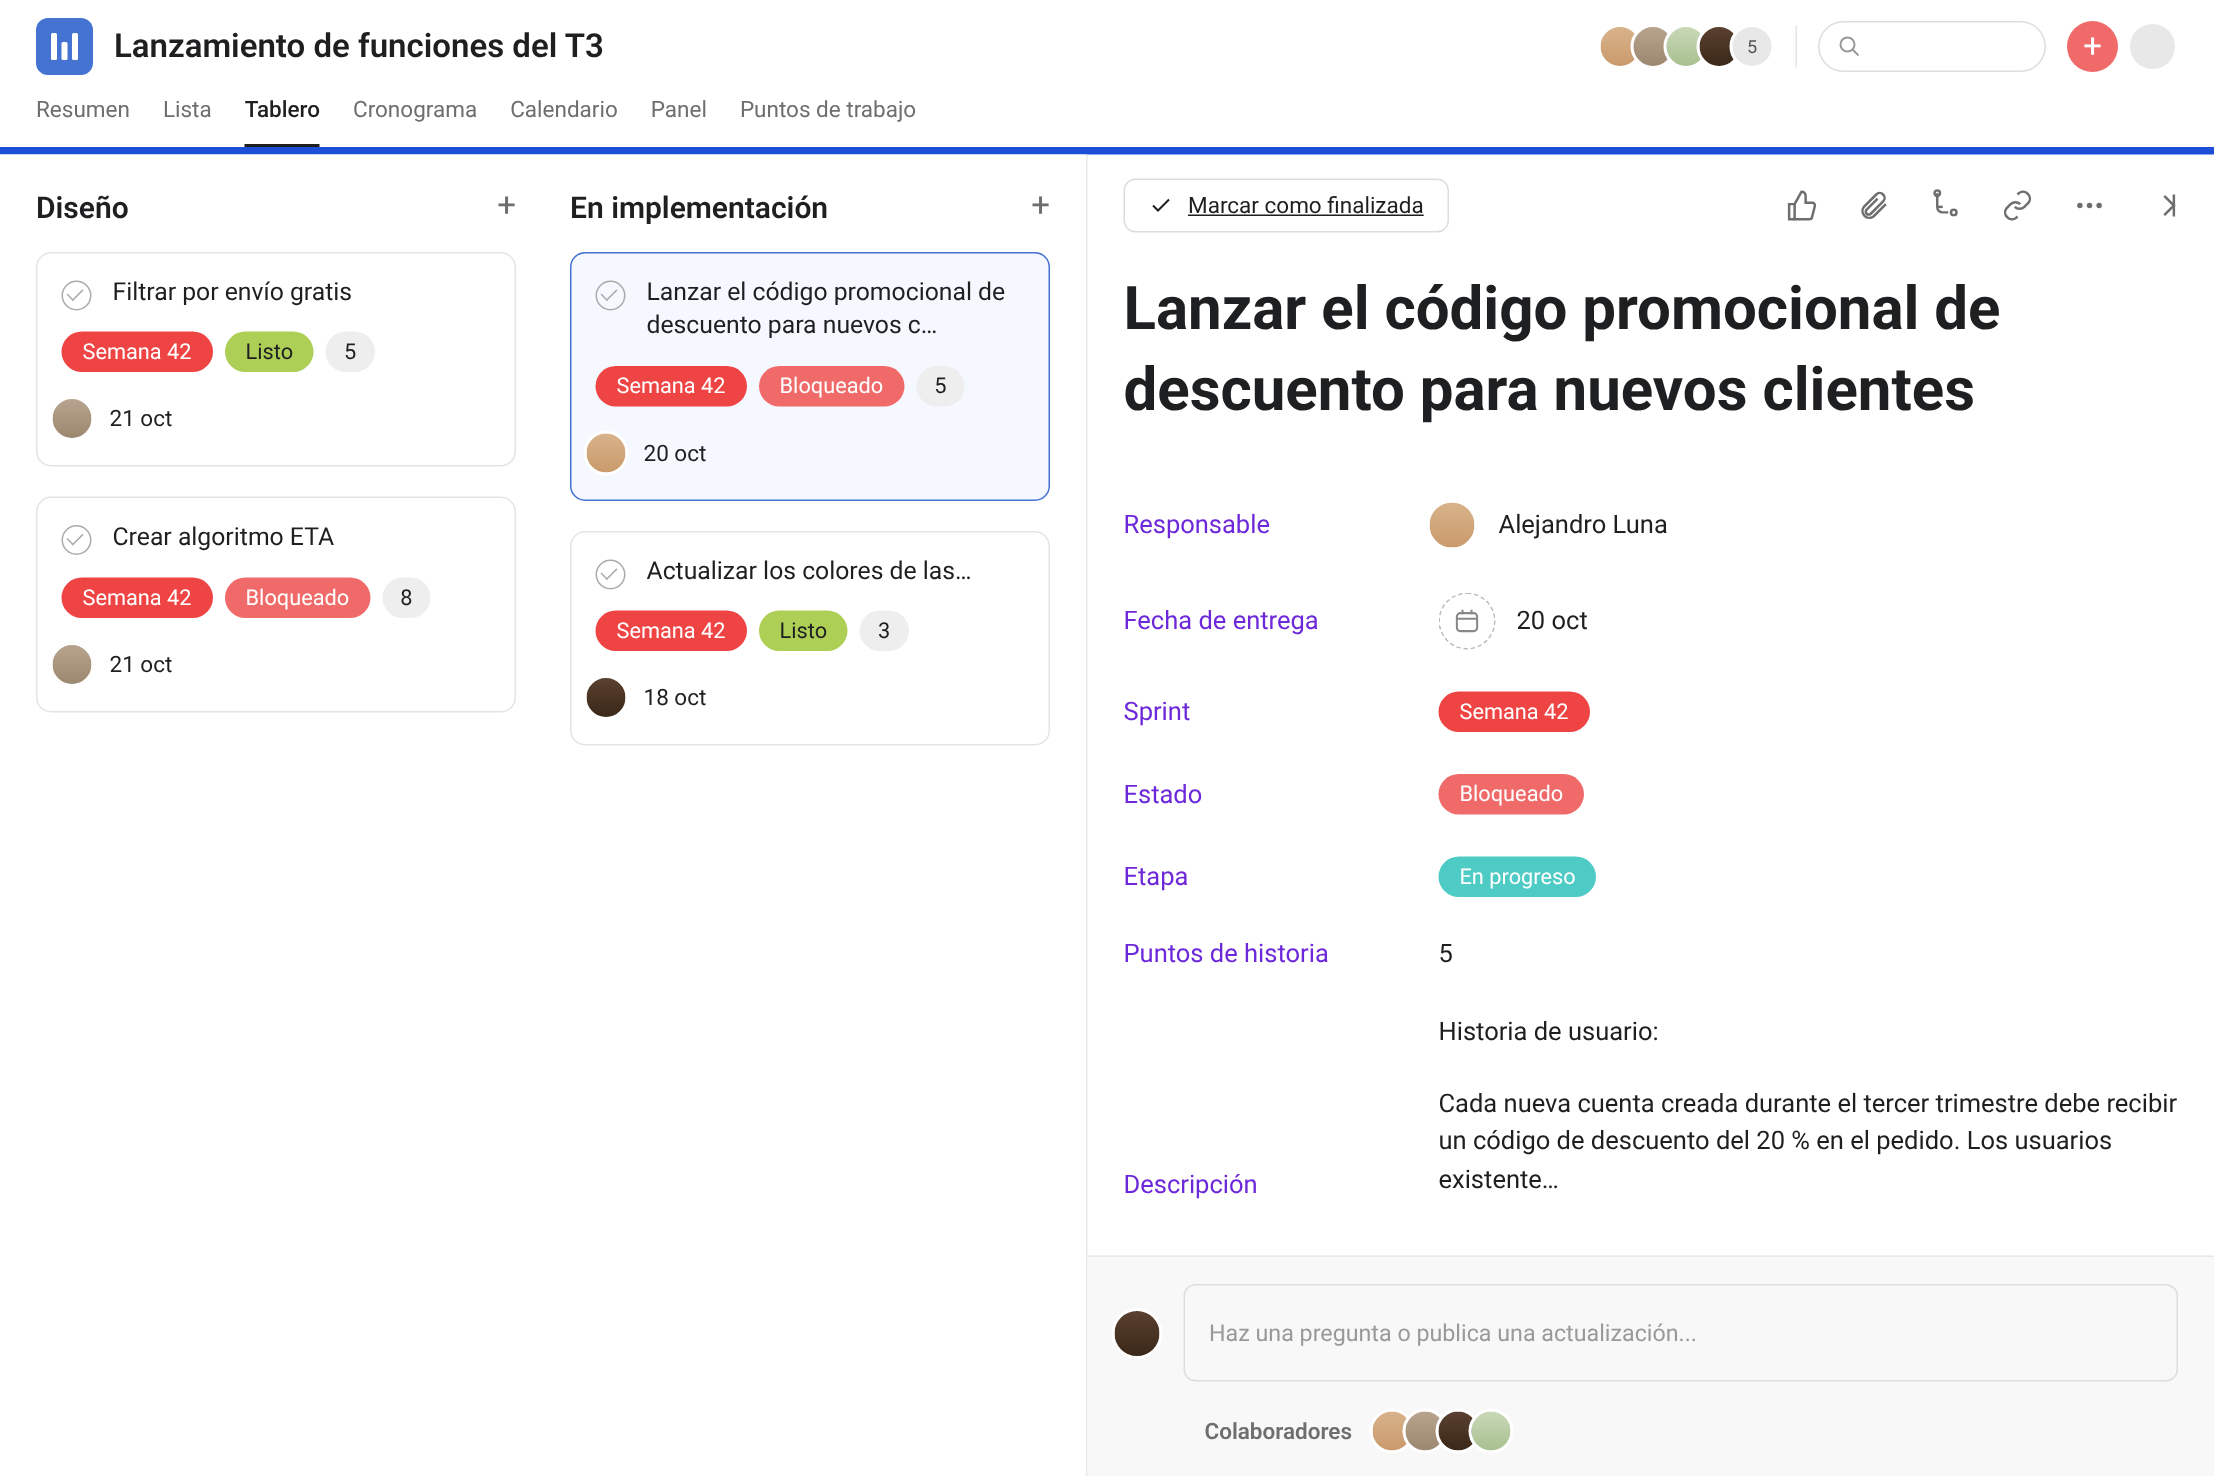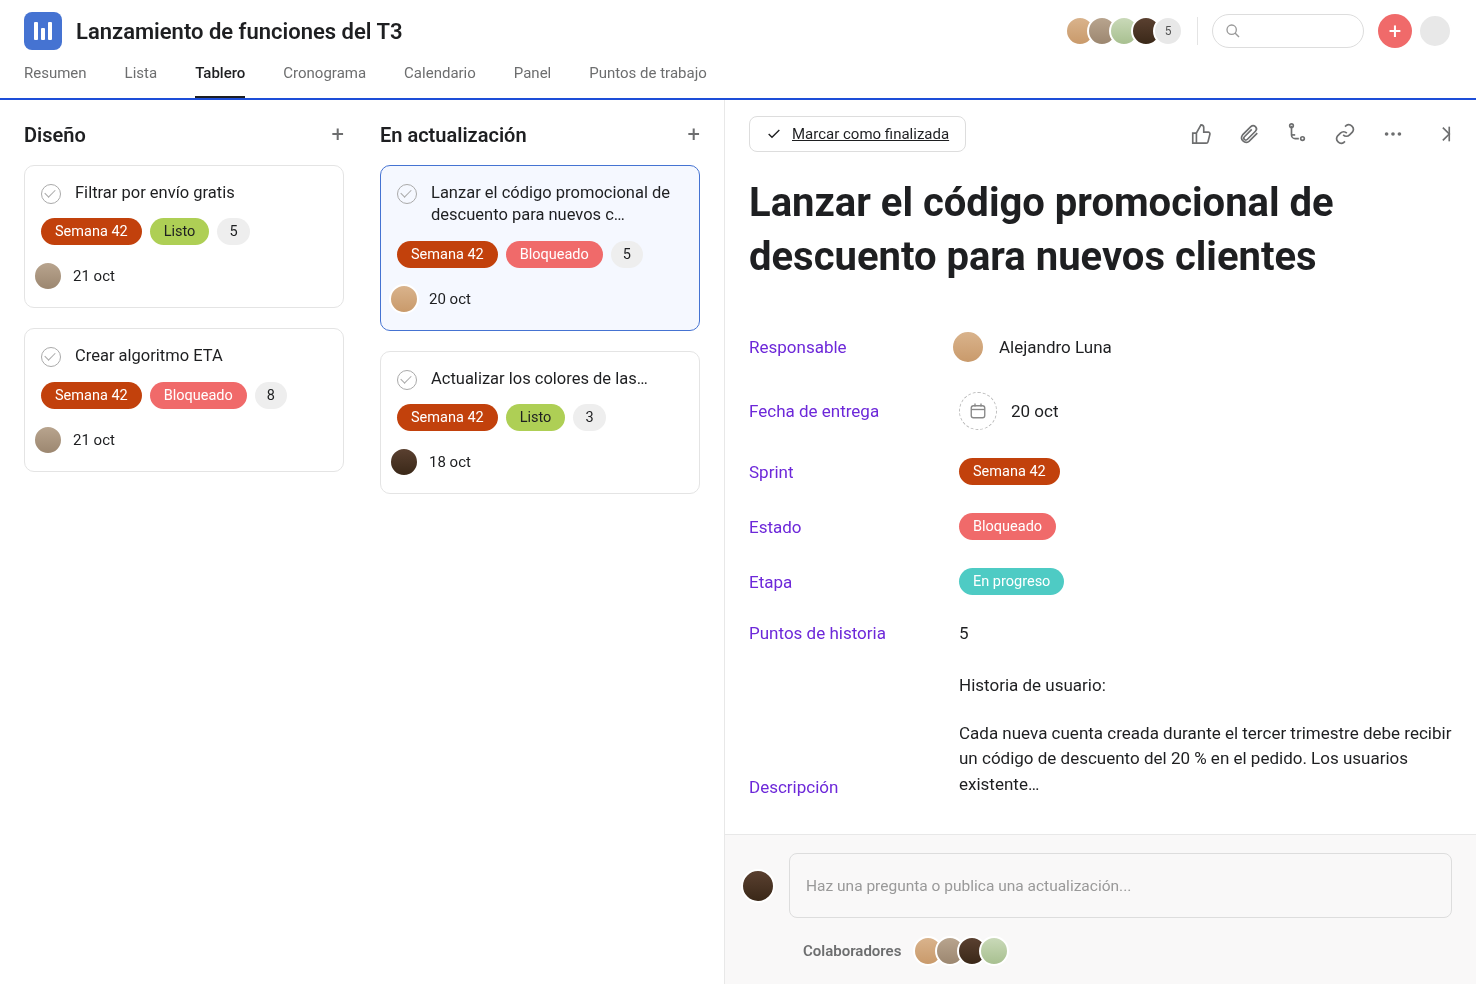--- a/index.html
+++ b/index.html
@@ -10,39 +10,39 @@
 .logo span:nth-child(2){ height:12px; margin-top:6px;}
 .project-title { font-size: 22px; font-weight: 600; }
 .header-right { margin-left: auto; display: flex; align-items: center; gap: 14px; }
 .avatars { display: flex; align-items: center; }
 .avatar { width: 30px; height: 30px; border-radius: 50%; border: 2px solid #fff; margin-left: -8px; background: #e8e8e8; display:flex; align-items:center; justify-content:center; font-size:12px; color:#555; overflow:hidden;}
 .avatar.big { width:34px; height:34px; }
 .avatar.a1{background:linear-gradient(#d9b38c,#c99a6b);} .avatar.a2{background:linear-gradient(#b8a48e,#9c8770);} .avatar.a3{background:linear-gradient(#c9d9b8,#a8c090);} .avatar.a4{background:linear-gradient(#5a4030,#3a2818);color:#fff;}
 .divider { width:1px; height:28px; background:#e4e4e4; }
 .search { width: 152px; height: 34px; border: 1px solid #ddd; border-radius: 17px; display:flex; align-items:center; padding: 0 12px; color:#999;}
 .add-btn { width: 34px; height: 34px; border-radius: 50%; background: #f06a6a; color: #fff; display:flex; align-items:center; justify-content:center; font-size:22px; cursor:pointer;}
-.tabs { display:flex; gap: 38px; padding: 14px 24px 0 24px; border-bottom: 2px solid #1d4ed8; }
+.tabs { display:flex; gap: 22px; padding: 14px 24px 0 24px; border-bottom: 5px solid #1d4ed8; }
 .tab { padding-bottom: 14px; font-size: 15px; color: #6d6e6f; cursor:pointer; }
 .tab.active { color: #1e1f21; font-weight: 500; border-bottom: 2px solid #1e1f21; }
 .main { display:flex; height: calc(100% - 100px); }
 .board { flex: 0 0 712px; display:flex; gap: 36px; padding: 22px 24px; background:#fff; }
 .column { width: 320px; }
 .col-header { display:flex; align-items:center; justify-content:space-between; margin-bottom: 18px; }
 .col-title { font-size: 20px; font-weight: 600; }
 .plus-icon { color:#6d6e6f; font-size:22px; cursor:pointer; }
 .card { border: 1px solid #e4e4e4; border-radius: 10px; padding: 16px; margin-bottom: 20px; background:#fff; cursor:pointer;}
 .card.selected { border: 1.5px solid #4573d2; background: #f5f8ff; }
 .card-top { display:flex; gap: 14px; align-items:flex-start; }
 .check-circle { width:20px; height:20px; border:1.5px solid #aaa; border-radius:50%; flex-shrink:0; margin-top:2px; position:relative;}
 .check-circle::after{content:"";position:absolute;left:5px;top:2px;width:5px;height:9px;border-right:1.5px solid #aaa;border-bottom:1.5px solid #aaa;transform:rotate(45deg);}
 .card-title { font-size: 16.5px; line-height:1.35; }
 .truncate { display:-webkit-box; -webkit-line-clamp:2; -webkit-box-orient:vertical; overflow:hidden; }
 .chips { display:flex; gap:8px; margin-top:14px; align-items:center; flex-wrap:wrap;}
 .chip { padding: 5px 14px; border-radius: 14px; font-size: 14.5px; }
-.chip.green { background:#c2410c; color:#fff; }
+.chip.green { background:#ef4444; color:#fff; }
 .chip.lime { background:#aecf55; color:#1e1f21; }
 .chip.red { background:#f06a6a; color:#fff; }
 .chip.gray { background:#eee; color:#1e1f21; padding:5px 12px; }
 .chip.teal { background:#4ecbc4; color:#fff; }
 .card-footer { display:flex; align-items:center; gap:10px; margin-top:16px; }
 .detail { flex:1; border-left: 1px solid #e8e8e8; display:flex; flex-direction:column; position:relative;}
 .detail-top { display:flex; align-items:center; padding: 16px 24px; gap:8px;}
 .complete-btn { border:1px solid #ddd; border-radius:8px; padding: 8px 16px; display:flex; align-items:center; gap:10px; font-size:15px; cursor:pointer;text-decoration:underline;}
 .detail-icons { margin-left:auto; display:flex; gap: 26px; color:#6d6e6f; }
 .detail-icons span{cursor:pointer;}
@@ -133,21 +133,21 @@
         <span class="chip gray">8</span>
       </div>
       <div class="card-footer">
         <div class="avatar a2"></div>
         <span style="font-size:15px;">21 oct</span>
       </div>
         </div>
       </div>
       <div class="column">
         <div class="col-header">
-          <div class="col-title">En actualización</div>
+          <div class="col-title">En implementación</div>
           <div class="plus-icon">+</div>
         </div>
         <div class="card selected">
       <div class="card-top">
         <div class="check-circle"></div>
         <div class="card-title truncate">Lanzar el código promocional de descuento para nuevos c…</div>
       </div>
       <div class="chips">
         <span class="chip green">Semana 42</span>
         <span class="chip red">Bloqueado</span>

